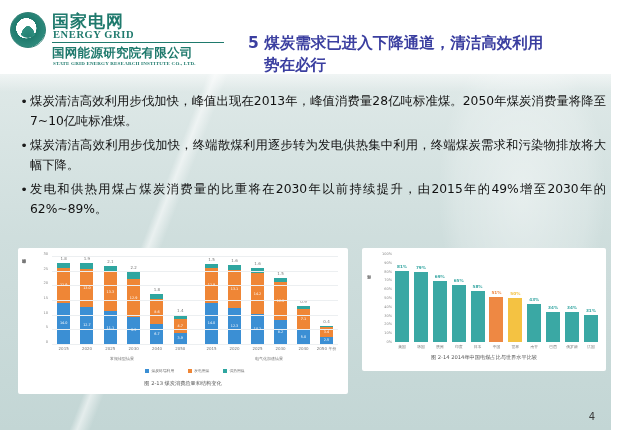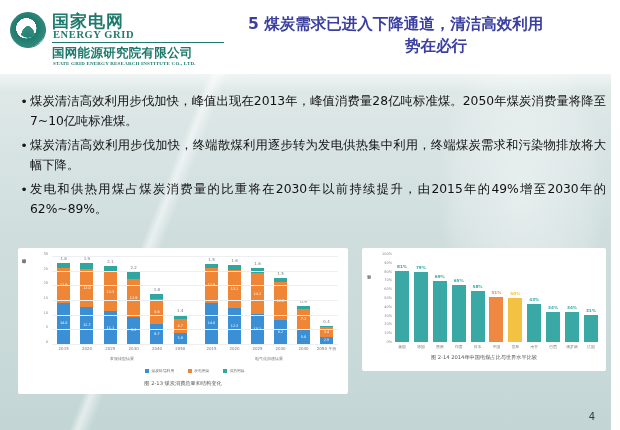--- a/index.html
+++ b/index.html
@@ -22,24 +22,24 @@
   .logo-cn{position:absolute;left:42px;top:2px;font-size:17px;font-weight:bold;color:#1f7a6d;letter-spacing:1px;
            font-family:"DejaVu Sans","Liberation Sans",sans-serif;}
   .logo-en{position:absolute;left:43px;top:21px;font-size:10.5px;font-weight:bold;color:#1f7a6d;letter-spacing:.6px;
            font-family:"Liberation Serif",serif;}
   .logo-rule{position:absolute;left:42px;top:34px;width:172px;height:1px;background:#1f7a6d;}
   .logo-cn2{position:absolute;left:42px;top:37px;font-size:12.5px;font-weight:bold;color:#1f7a6d;letter-spacing:.3px;}
   .logo-en2{position:absolute;left:43px;top:53px;font-size:5px;font-weight:bold;color:#1f7a6d;letter-spacing:.2px;
             font-family:"Liberation Serif",serif;}
 
   
-  .title-area{position:absolute;left:248px;top:13px;width:360px;z-index:6;}
+  .title-area{position:absolute;left:248px;top:32px;width:360px;z-index:6;}
   .title-line{font-size:15.5px;color:#3b3fa0;font-weight:bold;line-height:22px;}
   .title-l1{text-align:left;}
-  .title-l2{text-align:center;padding-left:16px;}
+  .title-l2{text-align:left;padding-left:16px;}
 
   
   .swoosh{position:absolute;pointer-events:none;}
   .sw1{left:55px;top:70px;width:200px;height:360px;
        background:linear-gradient(100deg,rgba(255,255,255,0) 44%,rgba(255,255,255,.55) 47%,rgba(255,255,255,0) 52%);
        transform:skewX(-12deg);}
   .sw2{left:430px;top:60px;width:230px;height:330px;
        background:radial-gradient(ellipse 120px 220px at 40% 40%,rgba(255,255,255,.45) 0%,rgba(255,255,255,.18) 55%,rgba(255,255,255,0) 70%);}
   .sw3{left:0px;top:74px;width:620px;height:18px;
        background:linear-gradient(180deg,rgba(255,255,255,.55),rgba(255,255,255,0));}

